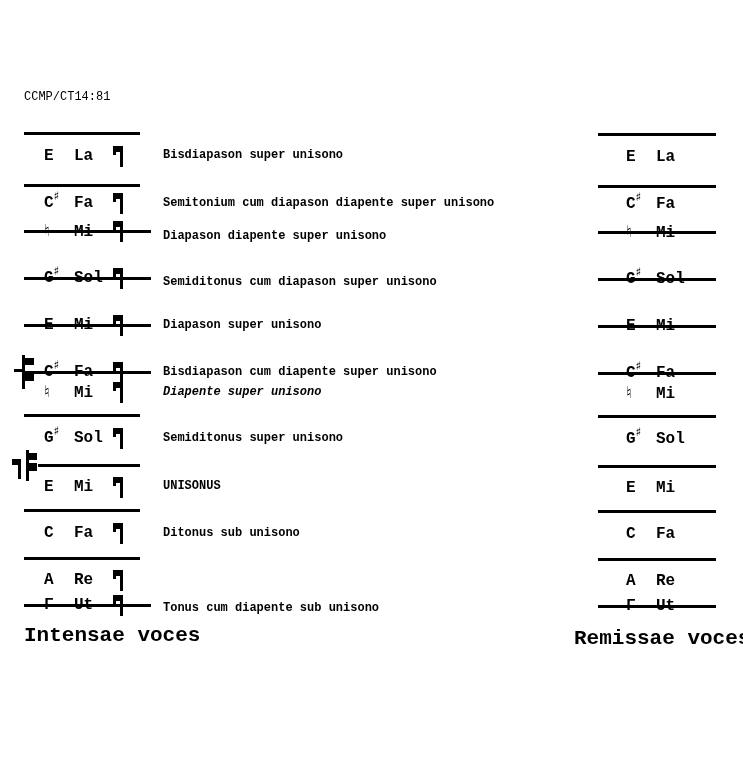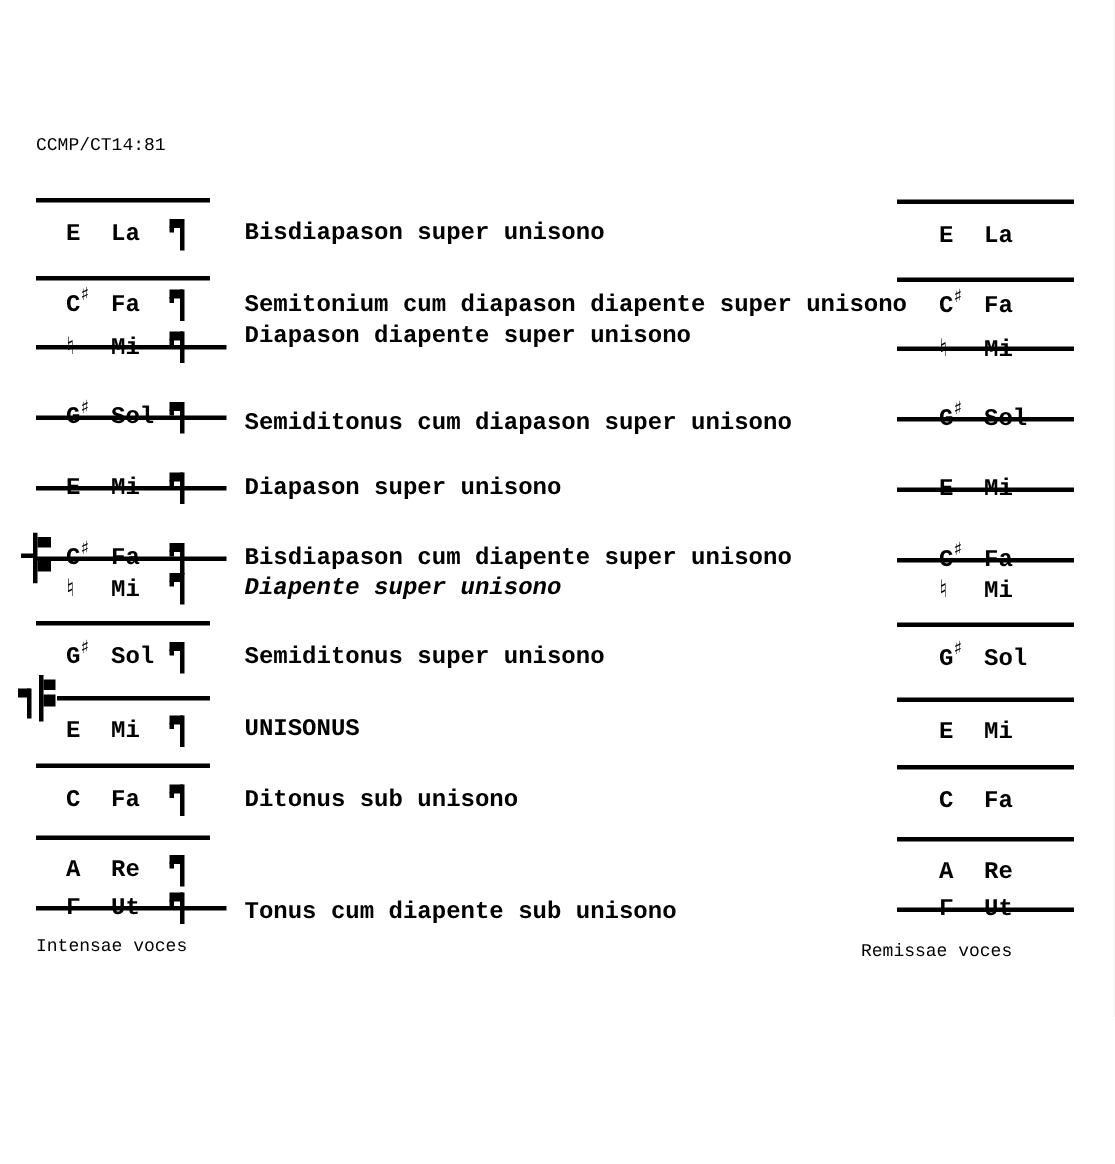--- a/index.html
+++ b/index.html
@@ -18,24 +18,24 @@
     white-space:pre;padding-left:4px;
   }
   .note .letter{display:inline-block;min-width:30px;}
   .acc{
     font-family:"DejaVu Sans",sans-serif;font-size:12px;font-weight:bold;
     position:relative;top:-7px;left:0px;
   }
   .nat{font-family:"DejaVu Sans",sans-serif;}
   .rest-icon{position:absolute;left:72px;top:-2px;}
   .interval-label{
-    position:absolute;font-size:16px;font-weight:bold;line-height:18px;white-space:pre;
+    position:absolute;font-size:12px;font-weight:bold;line-height:18px;white-space:pre;
   }
   .footer-label{
-    position:absolute;font-size:12px;font-weight:normal;white-space:pre;
+    position:absolute;font-size:21px;font-weight:bold;white-space:pre;
   }
   .clef-icon{position:absolute;}
   svg{display:block;}
 </style>
 </head>
 <body>
 
 <div id="stage">
 
   <div class="catalog">CCMP/CT14:81</div>
@@ -91,21 +91,21 @@
         <rect x="8" y="1" width="3" height="21" fill="#000000"></rect>
         <rect x="1" y="6" width="3" height="4" fill="#000000"></rect>
       </svg></div>
     <div class="interval-label" style="left: 163px; top: 194px;">Semitonium cum diapason diapente super unisono</div>
     <div class="note" style="left: 622px; top: 195px;"><span class="letter"><span>C</span><span class="acc">♯</span></span><span>Fa</span></div>
     <div class="note" style="left: 40px; top: 222px;"><span class="letter"><span class="nat">♮</span></span><span>Mi</span><svg width="14" height="24" viewBox="0 0 14 24" class="rest-icon">
         <rect x="1" y="1" width="9" height="6" fill="#000000"></rect>
         <rect x="8" y="1" width="3" height="21" fill="#000000"></rect>
         <rect x="1" y="6" width="3" height="4" fill="#000000"></rect>
       </svg></div>
-    <div class="interval-label" style="left: 163px; top: 215px; text-align: center;">Diapason diapente super unisono</div>
+    <div class="interval-label" style="left: 163px; top: 227px; text-align: center;">Diapason diapente super unisono</div>
     <div class="note" style="left: 622px; top: 223px;"><span class="letter"><span class="nat">♮</span></span><span>Mi</span></div>
     <div class="note" style="left: 40px; top: 269px;"><span class="letter"><span>G</span><span class="acc">♯</span></span><span>Sol</span><svg width="14" height="24" viewBox="0 0 14 24" class="rest-icon">
         <rect x="1" y="1" width="9" height="6" fill="#000000"></rect>
         <rect x="8" y="1" width="3" height="21" fill="#000000"></rect>
         <rect x="1" y="6" width="3" height="4" fill="#000000"></rect>
       </svg></div>
     <div class="interval-label" style="left: 163px; top: 273px;">Semiditonus cum diapason super unisono</div>
     <div class="note" style="left: 622px; top: 270px;"><span class="letter"><span>G</span><span class="acc">♯</span></span><span>Sol</span></div>
     <div class="note" style="left: 40px; top: 316px;"><span class="letter"><span>E</span></span><span>Mi</span><svg width="14" height="24" viewBox="0 0 14 24" class="rest-icon">
         <rect x="1" y="1" width="9" height="6" fill="#000000"></rect>

